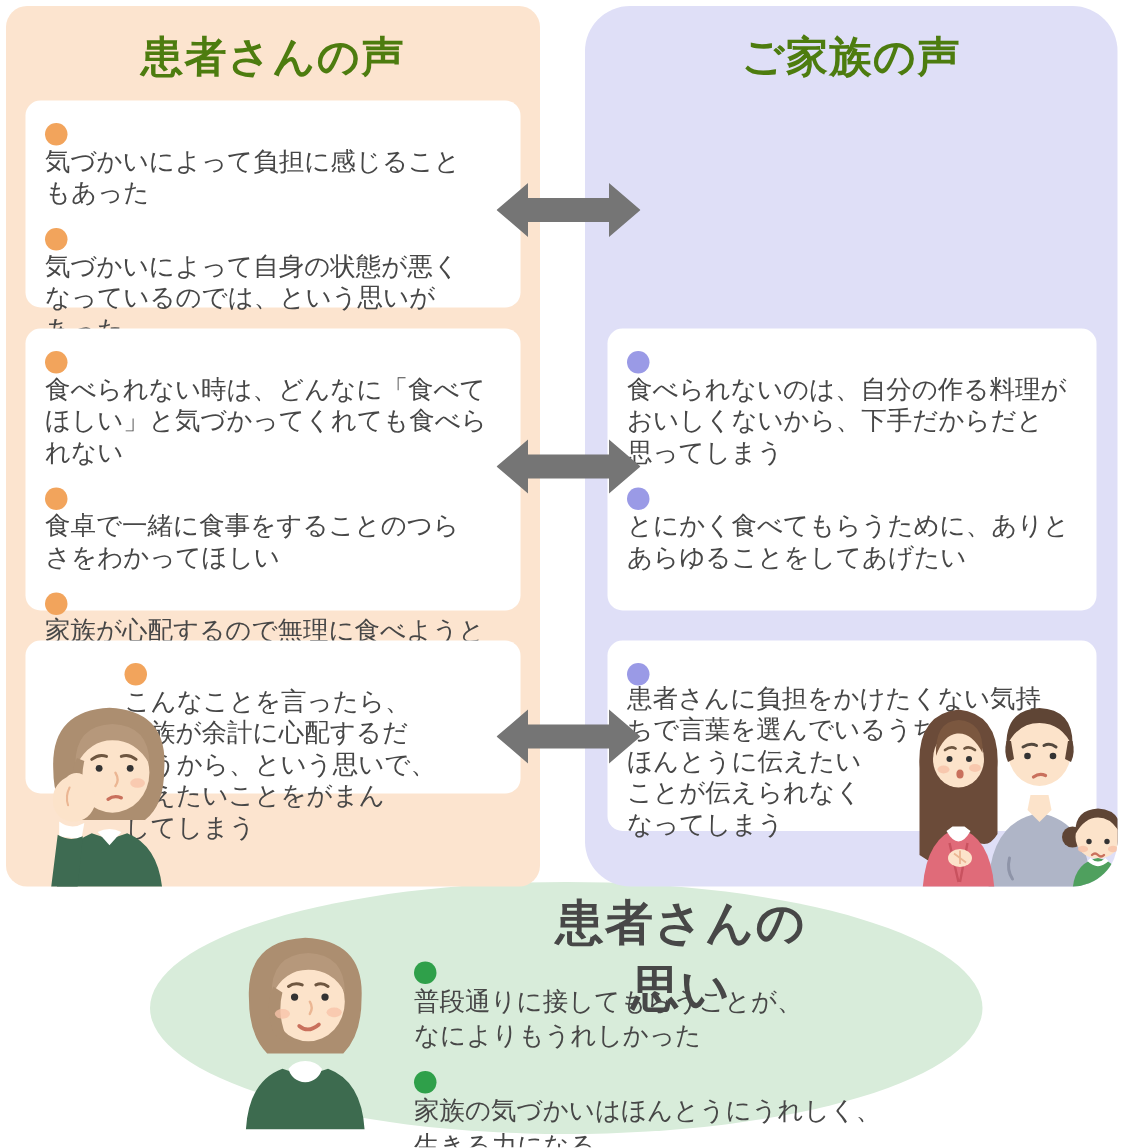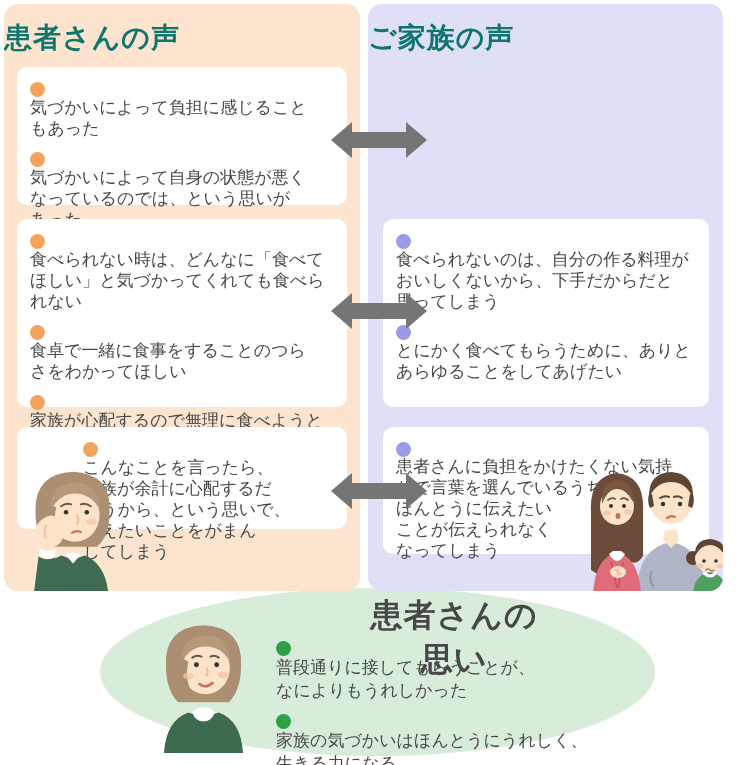--- a/index.html
+++ b/index.html
@@ -2,22 +2,22 @@
 <html><head>
 <meta charset="utf-8">
 <style>
   html,body{margin:0;padding:0;background:#fff;}
   body{font-family:"Liberation Sans","DejaVu Sans",sans-serif;}
   .stage{position:relative;width:750px;height:765px;background:#fff;overflow:hidden;}
 
   
   .panel{position:absolute;top:4px;height:587px;border-radius:14px;overflow:hidden;}
   .panel--left{left:4px;width:356px;background:#FCE4CF;}
-  .panel--right{left:368px;width:355px;background:#DFDFF7;}
-  .ptitle{margin-top:15px;text-align:left;font-size:28px;font-weight:700;color:#0f766e;letter-spacing:1px;}
+  .panel--right{left:390px;width:355px;background:#DFDFF7;border-radius:30px;}
+  .ptitle{margin-top:15px;text-align:center;font-size:28px;font-weight:700;color:#4d7c0f;letter-spacing:1px;}
 
   
   .vbox{position:absolute;background:#fff;border-radius:10px;padding:12px 13px;box-sizing:border-box;}
   .panel--left .vbox{left:13px;width:330px;}
   .panel--right .vbox{left:15px;width:326px;}
   .vbox--r1{top:63px;height:138px;}
   .vbox--r2{top:215px;height:188px;}
   .panel--left .vbox--r3{top:423px;height:102px;padding-left:66px;}
   .panel--right .vbox--r3{top:423px;height:127px;font-family:Liberation Mono, monospace;}
 

